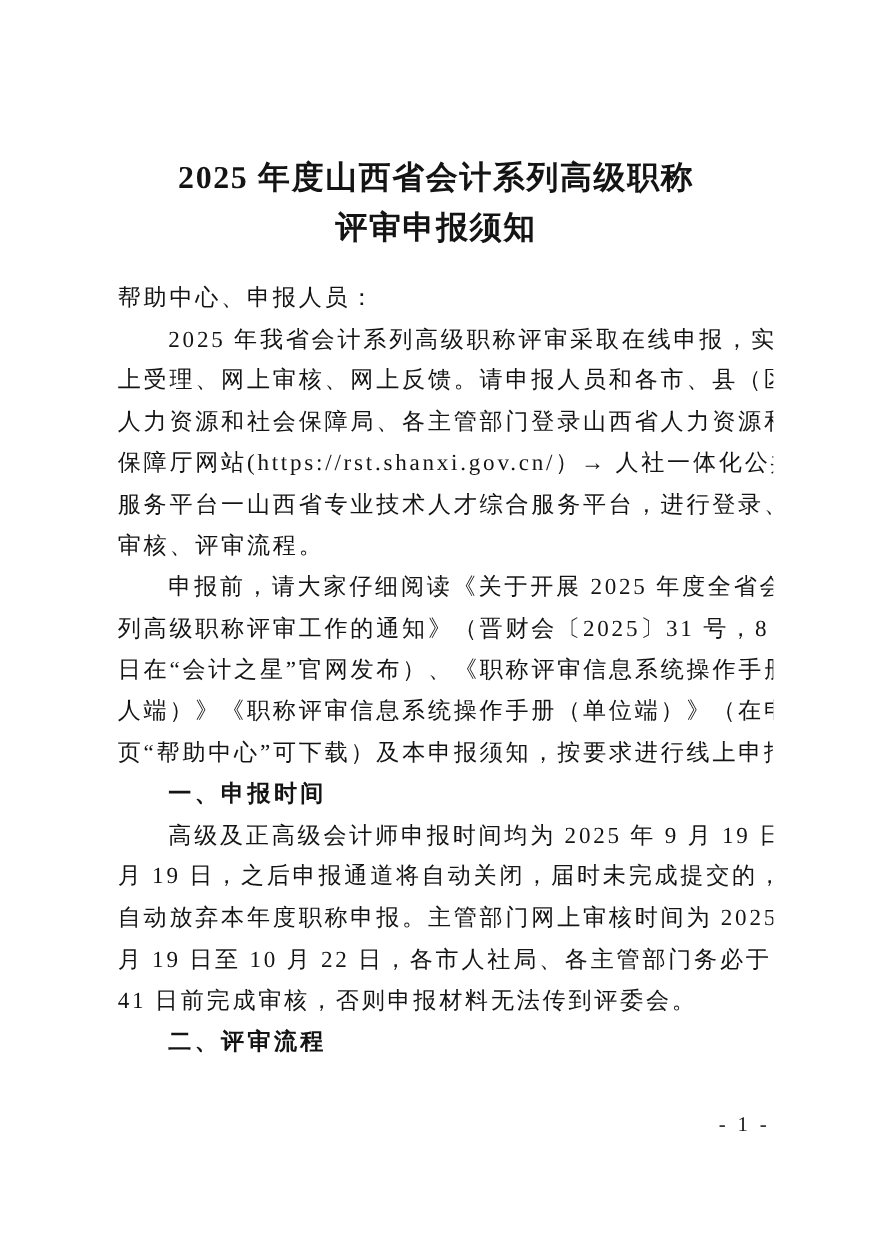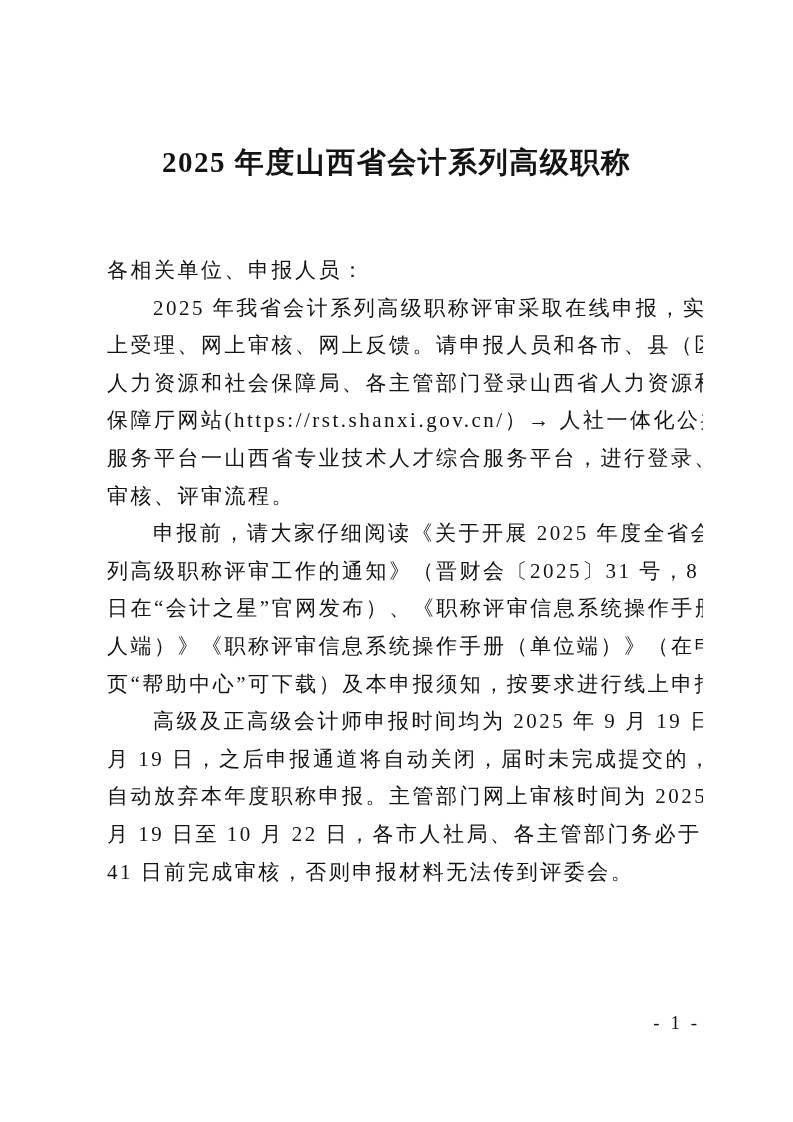--- a/index.html
+++ b/index.html
@@ -57,38 +57,41 @@
     font-family: "Liberation Serif", "DejaVu Serif", serif;
   }
 </style>
 </head>
 <body>
 
 <div class="page">
 
   <div class="doc-title">
     <div>2025 年度山西省会计系列高级职称</div>
+    <div>评审申报须知</div>
   </div>
 
   <div class="body-area">
 
-  <div class="line">各相关单位、申报人员：</div>
+  <div class="line">帮助中心、申报人员：</div>
       <div class="line indent">2025 年我省会计系列高级职称评审采取在线申报，实行网</div>
       <div class="line">上受理、网上审核、网上反馈。请申报人员和各市、县（区、市）</div>
       <div class="line">人力资源和社会保障局、各主管部门登录山西省人力资源和社会</div>
       <div class="line">保障厅网站(https://rst.shanxi.gov.cn/）→ 人社一体化公共</div>
       <div class="line">服务平台一山西省专业技术人才综合服务平台，进行登录、申报、</div>
       <div class="line">审核、评审流程。</div>
       <div class="line indent">申报前，请大家仔细阅读《关于开展 2025 年度全省会计系</div>
       <div class="line">列高级职称评审工作的通知》（晋财会〔2025〕31 号，8 月 21</div>
       <div class="line">日在“会计之星”官网发布）、《职称评审信息系统操作手册（个</div>
       <div class="line">人端）》《职称评审信息系统操作手册（单位端）》（在申报网</div>
       <div class="line">页“帮助中心”可下载）及本申报须知，按要求进行线上申报。</div>
+      <div class="line heading">一、申报时间</div>
       <div class="line indent">高级及正高级会计师申报时间均为 2025 年 9 月 19 日至 10</div>
       <div class="line">月 19 日，之后申报通道将自动关闭，届时未完成提交的，视为</div>
       <div class="line">自动放弃本年度职称申报。主管部门网上审核时间为 2025 年 9</div>
       <div class="line">月 19 日至 10 月 22 日，各市人社局、各主管部门务必于 10 月</div>
       <div class="line">41 日前完成审核，否则申报材料无法传到评委会。</div>
+      <div class="line heading">二、评审流程</div>
     </div>
 
   <div class="page-number">- 1 -</div>
 
 </div>
 
 </body></html>

